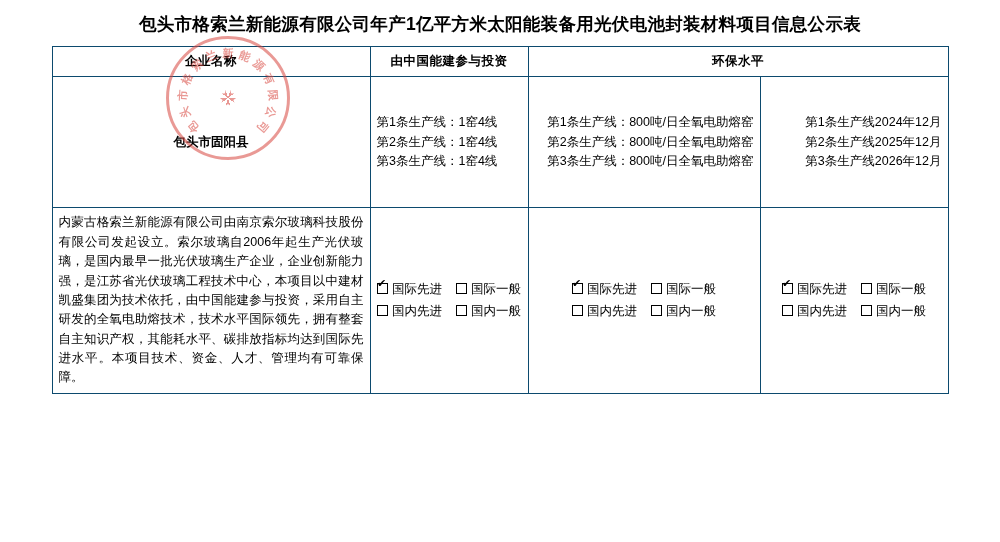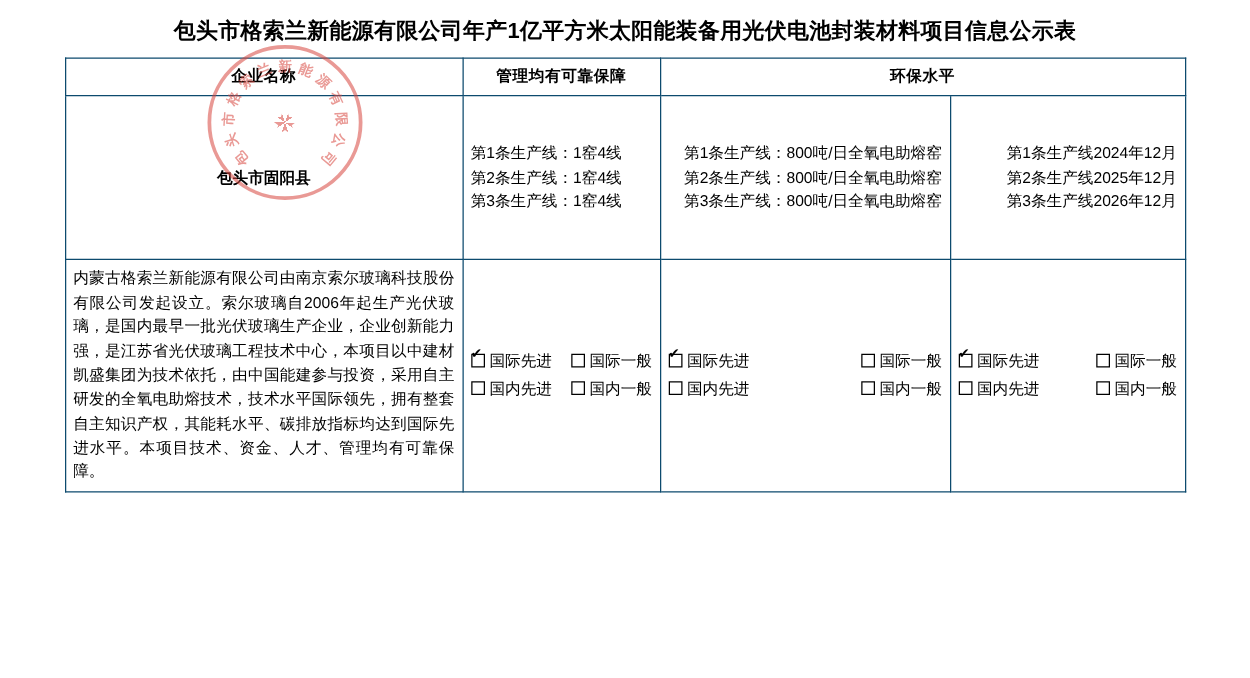--- a/index.html
+++ b/index.html
@@ -76,21 +76,21 @@
     padding: 8px 9px;
     vertical-align: top;
   }
   .levels {
     font-size: 12.5px;
     line-height: 2.0;
     vertical-align: middle;
   }
   .levels-inner {
     display: flex;
-    justify-content: space-between;
+    justify-content: center;
     gap: 14px;
   }
   .levels-col {
     display: flex;
     flex-direction: column;
     gap: 2px;
   }
   .opt {
     white-space: nowrap;
   }
@@ -185,21 +185,21 @@
   <table class="main">
     <colgroup>
       <col style="width:318px">
       <col style="width:158px">
       <col style="width:232px">
       <col style="width:188px">
     </colgroup>
     <tbody>
       <tr>
         <td class="hdr">企业名称</td>
-        <td class="hdr">管理均有可靠保障</td>
+        <td class="hdr">由中国能建参与投资</td>
         <td class="hdr" colspan="2">环保水平</td>
       </tr>
 
 
 
       <tr>
         <td class="ctr bold" style="height:120px">包头市固阳县</td>
         <td class="cell-lines">
           <div>第1条生产线：1窑4线</div>
           <div>第2条生产线：1窑4线</div>

